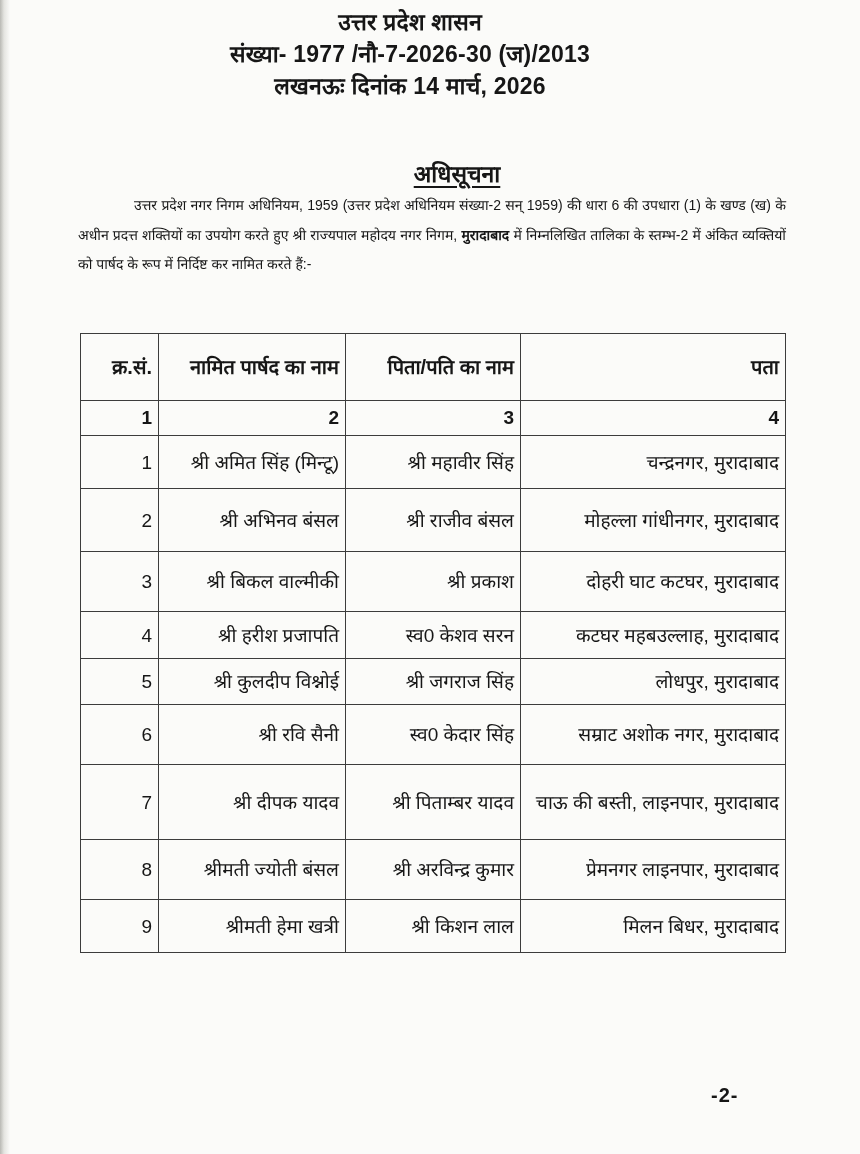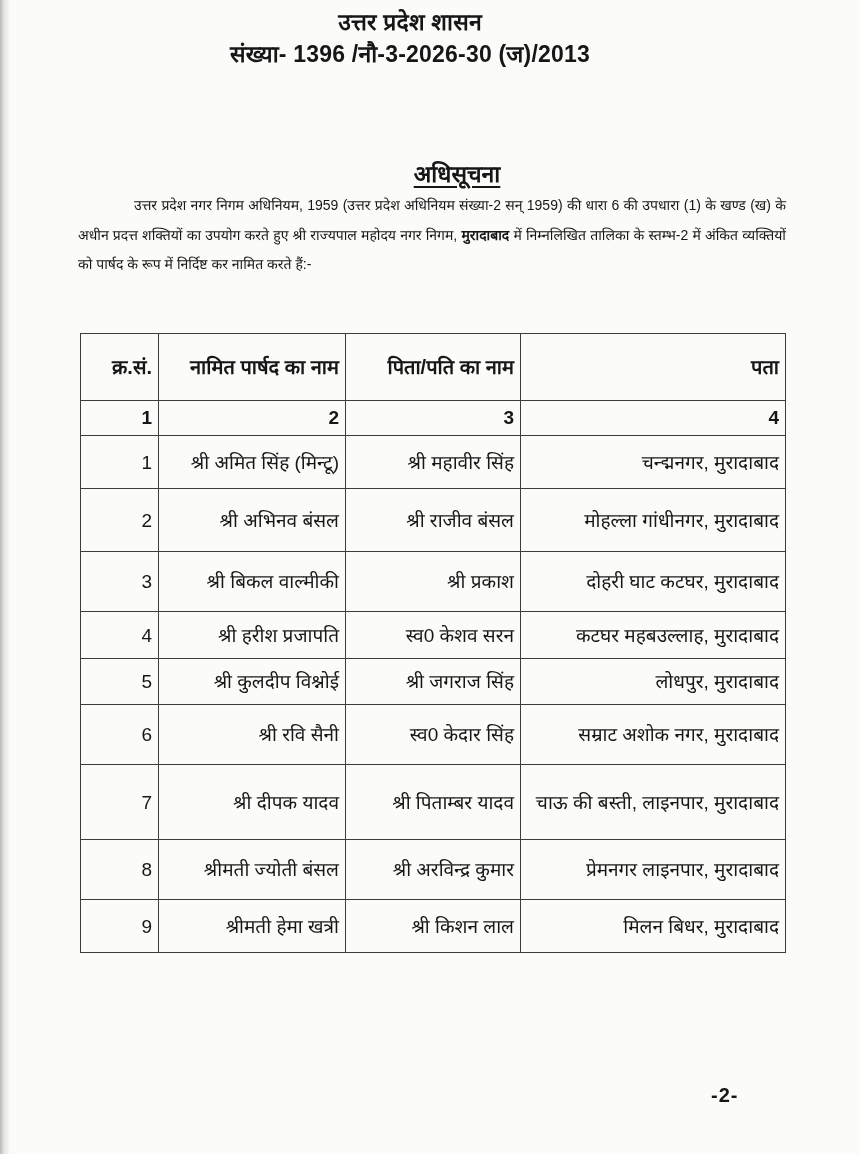--- a/index.html
+++ b/index.html
@@ -98,21 +98,22 @@
     letter-spacing:1px;
   }
 </style>
 </head>
 <body>
 
 <div class="page">
 
   <div class="doc-header">
     <div>उत्तर प्रदेश शासन</div>
-    <div>संख्या- 1396 /नौ-3-2026-30 (ज)/2013</div>
+    <div>संख्या- 1977 /नौ-7-2026-30 (ज)/2013</div>
+    <div>लखनऊः दिनांक  14 मार्च, 2026</div>
   </div>
 
   <div class="doc-title">अधिसूचना</div>
 
   <div class="doc-paragraph"><span>उत्तर प्रदेश नगर निगम अधिनियम, 1959 (उत्तर प्रदेश अधिनियम संख्या-2 सन् 1959) की धारा 6 की उपधारा (1) के खण्ड (ख) के अधीन प्रदत्त शक्तियों का उपयोग करते हुए श्री राज्यपाल महोदय नगर निगम, </span><b>मुरादाबाद</b><span> में निम्नलिखित तालिका के स्तम्भ-2 में अंकित व्यक्तियों को पार्षद के रूप में निर्दिष्ट कर नामित करते हैं:-</span></div>
 
   <table class="doc-table">
     <colgroup>
         <col class="c1">
         <col class="c2">
@@ -132,21 +133,21 @@
         <td>1</td>
         <td>2</td>
         <td>3</td>
         <td>4</td>
       </tr>
 
   <tr class="data-row" data-row="0">
     <td>1</td>
     <td>श्री अमित सिंह (मिन्टू)</td>
     <td>श्री महावीर सिंह</td>
-    <td>चन्द्मनगर, मुरादाबाद</td>
+    <td>चन्द्रनगर, मुरादाबाद</td>
   </tr>
 
   <tr class="data-row" data-row="1">
     <td>2</td>
     <td>श्री अभिनव बंसल</td>
     <td>श्री राजीव बंसल</td>
     <td>मोहल्ला गांधीनगर, मुरादाबाद</td>
   </tr>
 
   <tr class="data-row" data-row="2">

